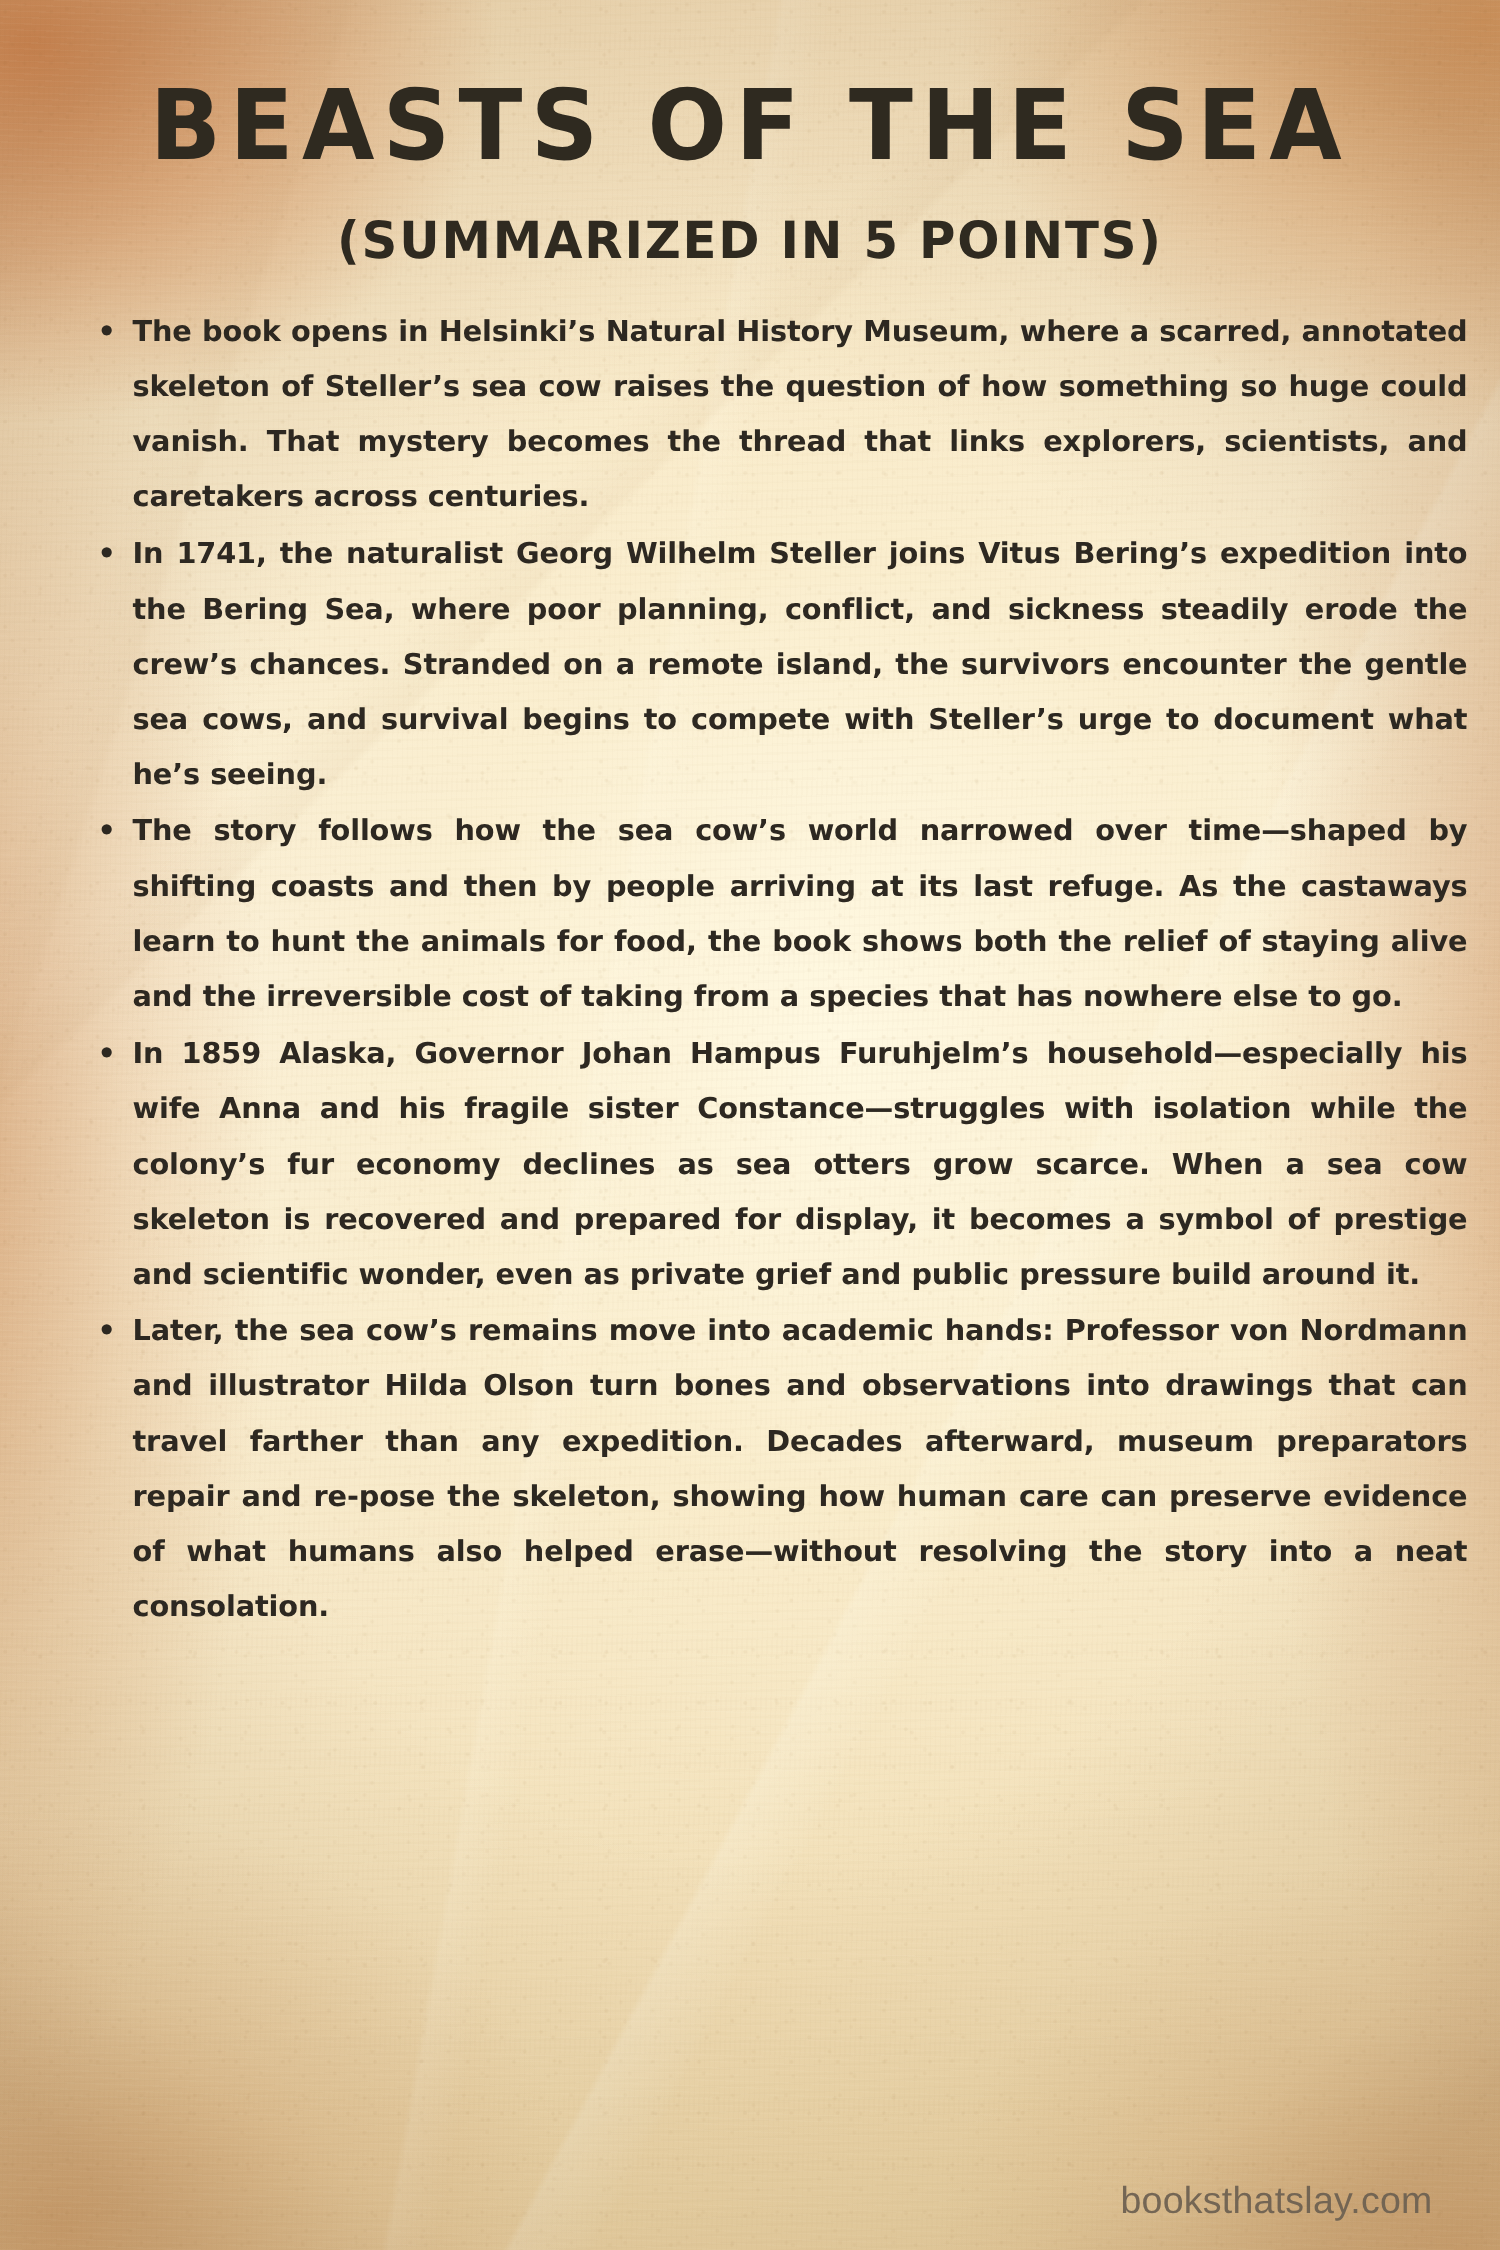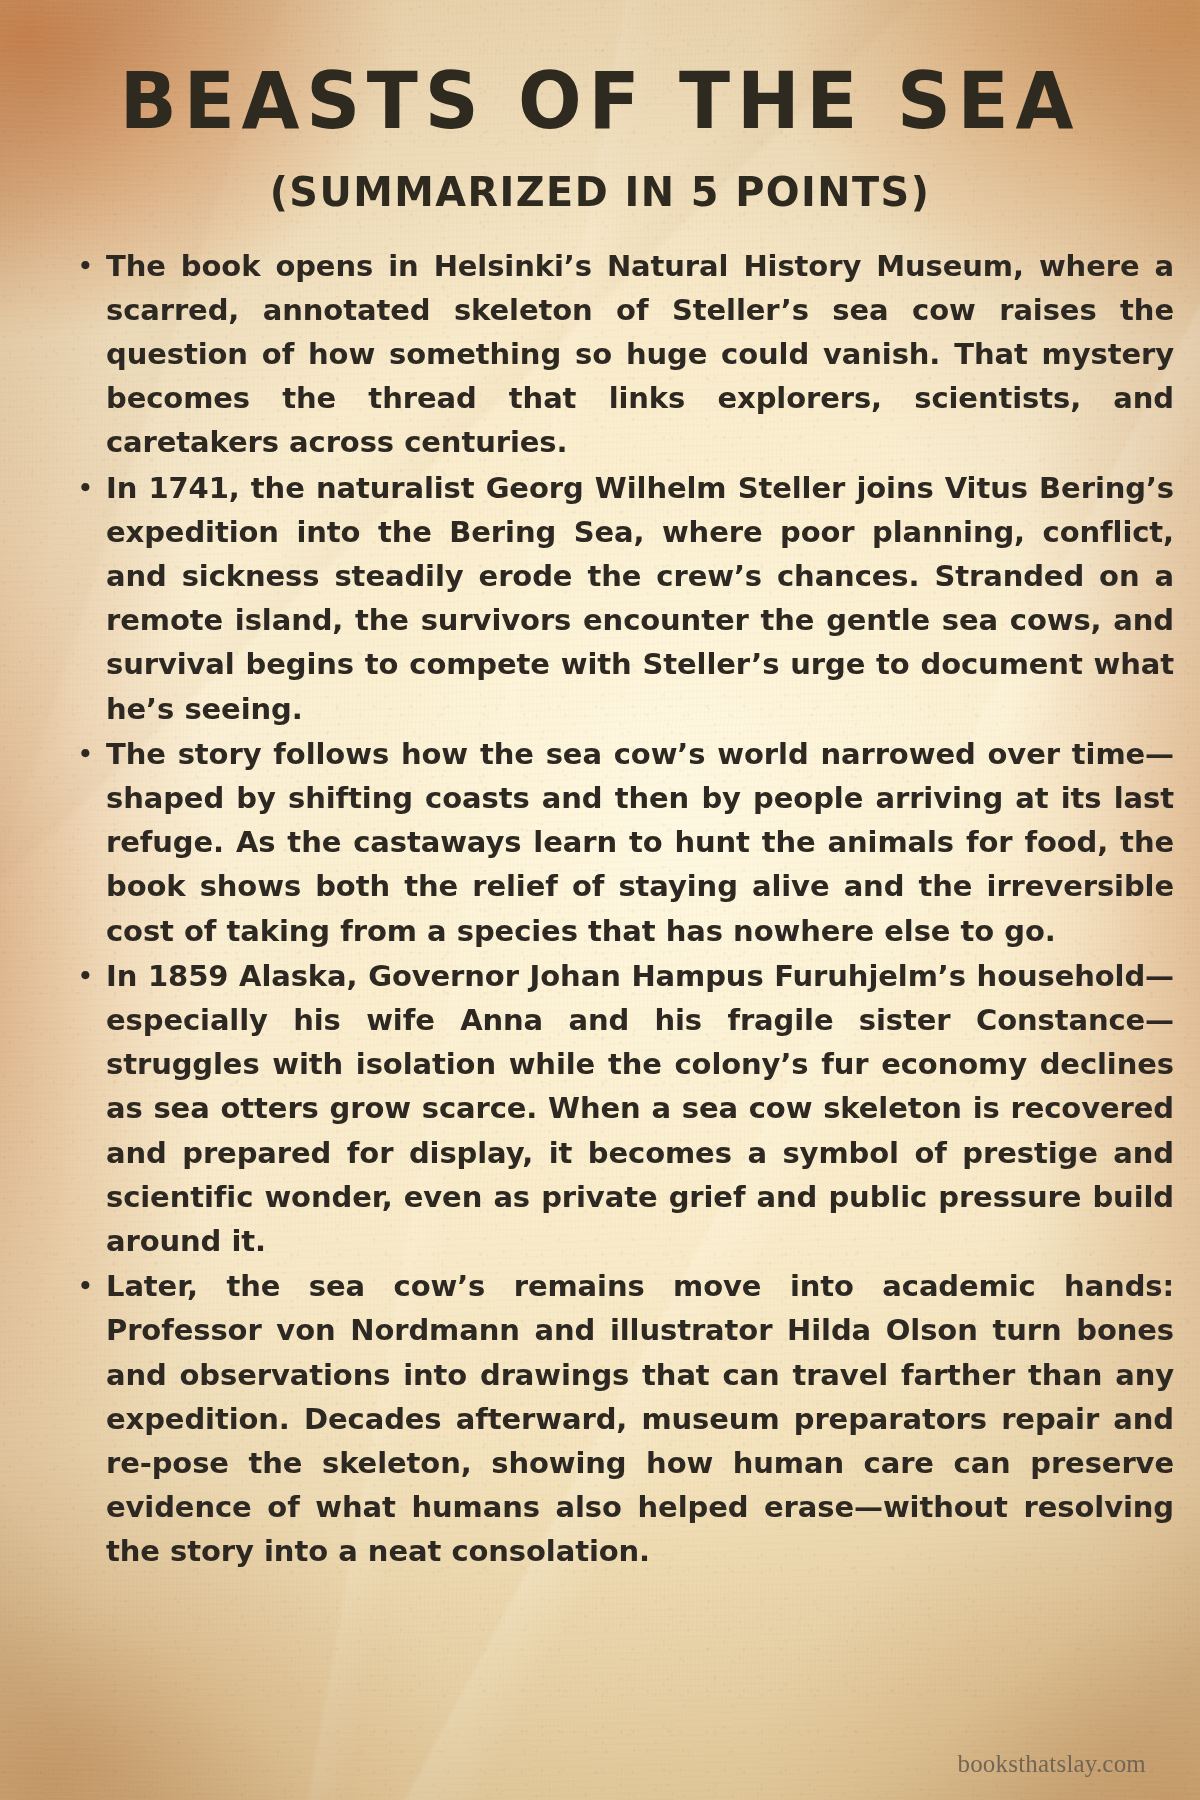--- a/index.html
+++ b/index.html
@@ -124,21 +124,21 @@
   
   .points {
     list-style: none;
     margin: 28px 0 0 0;
     padding: 0 26px 0 74px;
   }
   .point {
     position: relative;
     font-family: "DejaVu Sans", sans-serif;
     font-weight: 700;
-    font-size: 29px;
+    font-size: 23px;
     line-height: 44.2px;
     color: #2d2821;
     text-align: justify;
     text-justify: inter-word;
     margin: 0 0 1px 0;
     padding-left: 32px;
     letter-spacing: -0.1px;
     word-spacing: 0.2px;
   }
   .point::before {
@@ -154,23 +154,23 @@
   .point > span { display: inline; }
 
   
   .footer {
     position: absolute;
     right: 54px;
     bottom: 22px;
     z-index: 4;
   }
   .watermark {
-    font-family: Liberation Serif, serif;
+    font-family: Liberation Sans, sans-serif;
     font-weight: 400;
-    font-size: 25px;
+    font-size: 30px;
     letter-spacing: 0.2px;
     color: #6f6252;
     opacity: 0.95;
   }
 </style>
 </head>
 <body>
 
 <div class="poster">
 

